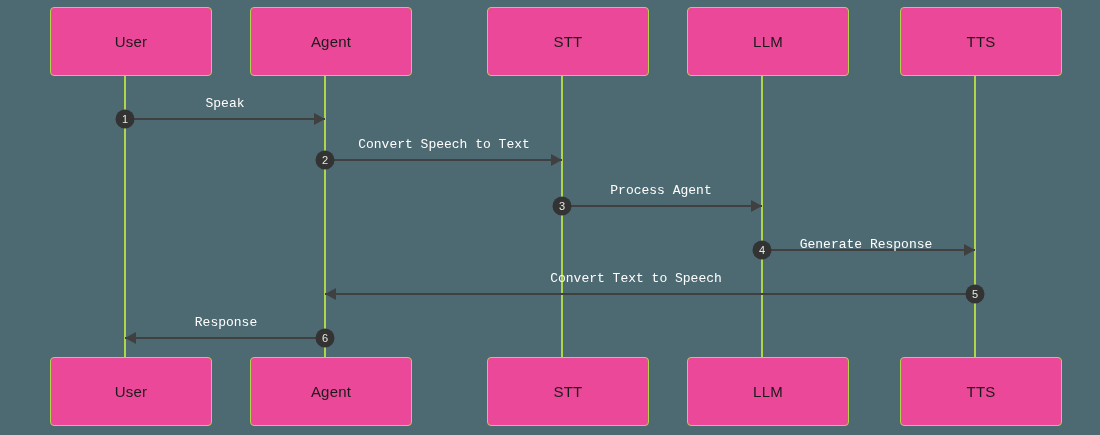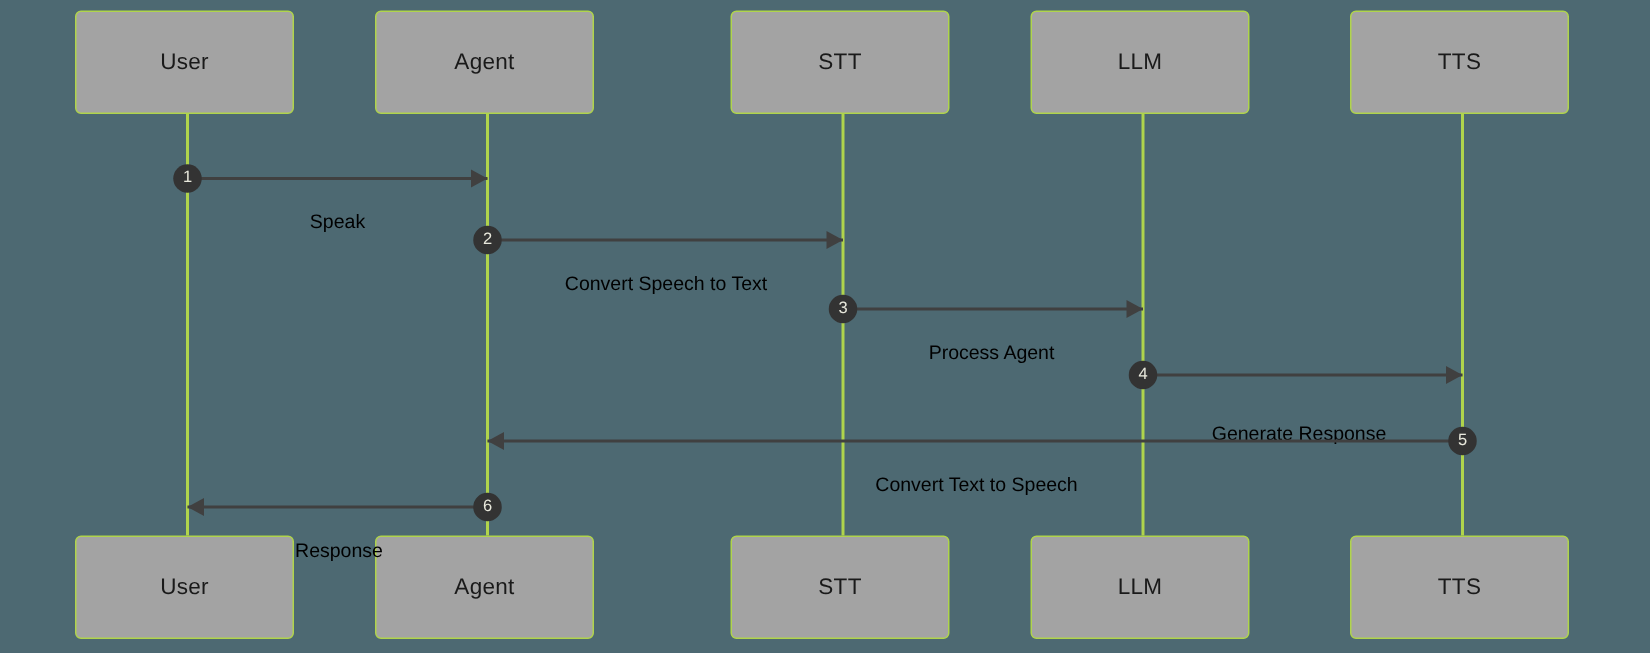--- a/index.html
+++ b/index.html
@@ -24,23 +24,23 @@
     position: absolute;
     width: 2px;
     background: #b0d44c;
     top: 76px;
     height: 281px;
   }
 
   
   .actor-box {
     position: absolute;
-    width: 146px;
+    width: 162px;
     height: 69px;
-    background: #a3a3a3;
+    background: #ec4899;
     border: 1px solid #b0d44c;
     border-radius: 4px;
     box-sizing: border-box;
     display: flex;
     align-items: center;
     justify-content: center;
   }
   .actor-label {
     font-size: 15px;
     color: #1a1a1a;
@@ -65,26 +65,25 @@
   .arrowhead.right {
     border-left: 11px solid #404040;
   }
   .arrowhead.left {
     border-right: 11px solid #404040;
   }
 
   .msg-label {
     position: absolute;
     font-size: 13px;
-    color: #000000;
-    font-family: Liberation Sans, sans-serif;
+    color: #ffffff;
+    font-family: Liberation Mono, monospace;
     white-space: nowrap;
     transform: translateX(-50%);
     line-height: 1;
-    margin-top: 44px;
   }
 
   .seq-badge {
     position: absolute;
     width: 19px;
     height: 19px;
     border-radius: 50%;
     background: #333333;
     color: #e8e8dc;
     font-size: 11px;
@@ -146,19 +145,19 @@
     <div class="msg-line" style="left: 562px; width: 200px; top: 205px;"></div>
     <div class="arrowhead right" style="top: 200px; left: 751px;"></div>
     <div class="msg-label" style="left: 661px; top: 184px;">Process Agent</div>
     <div class="seq-badge" style="left: 562px; top: 206px;">3</div>
     <div class="msg-line" style="left: 762px; width: 213px; top: 249px;"></div>
     <div class="arrowhead right" style="top: 244px; left: 964px;"></div>
     <div class="msg-label" style="left: 866px; top: 238px;">Generate Response</div>
     <div class="seq-badge" style="left: 762px; top: 250px;">4</div>
     <div class="msg-line" style="left: 325px; width: 650px; top: 293px;"></div>
     <div class="arrowhead left" style="top: 288px; left: 325px;"></div>
-    <div class="msg-label" style="left: 651px; top: 272px;">Convert Text to Speech</div>
+    <div class="msg-label" style="left: 636px; top: 272px;">Convert Text to Speech</div>
     <div class="seq-badge" style="left: 975px; top: 294px;">5</div>
     <div class="msg-line" style="left: 125px; width: 200px; top: 337px;"></div>
     <div class="arrowhead left" style="top: 332px; left: 125px;"></div>
     <div class="msg-label" style="left: 226px; top: 316px;">Response</div>
     <div class="seq-badge" style="left: 325px; top: 338px;">6</div>
   </div>
 
 </body></html>

